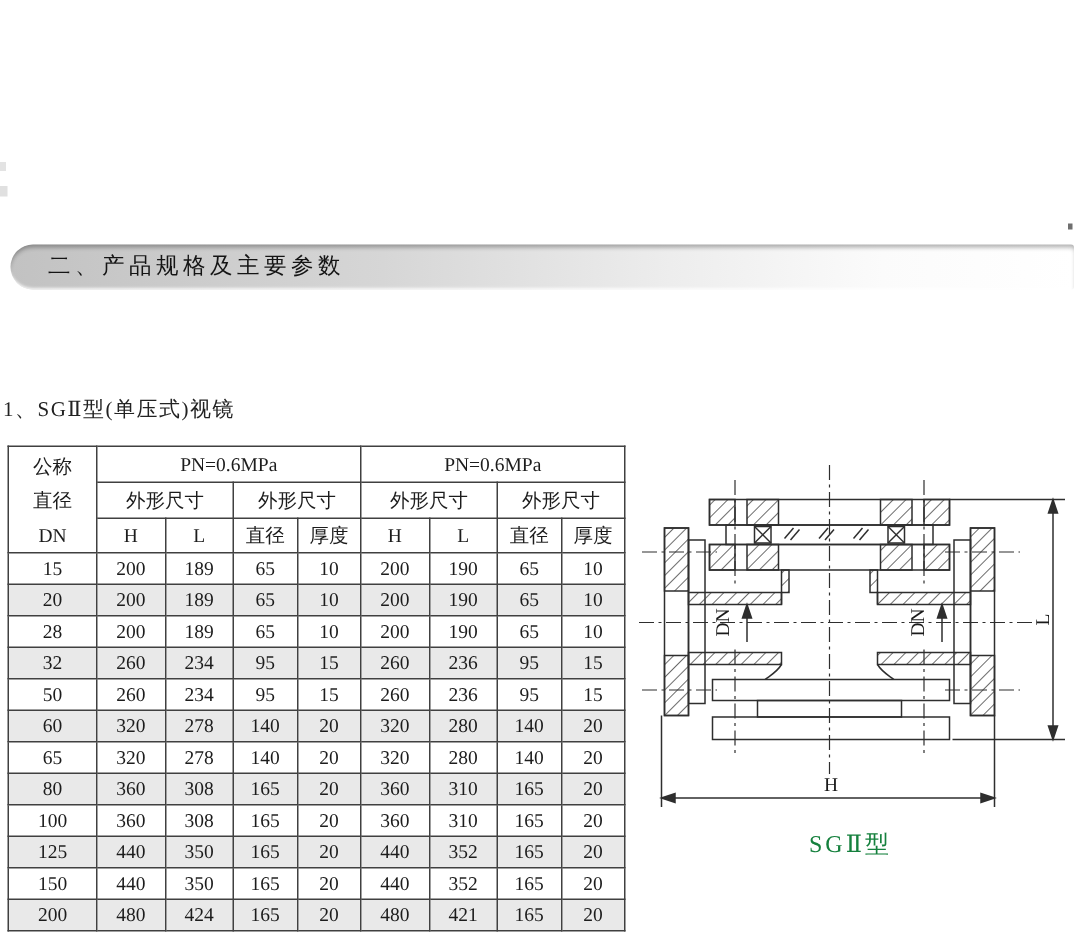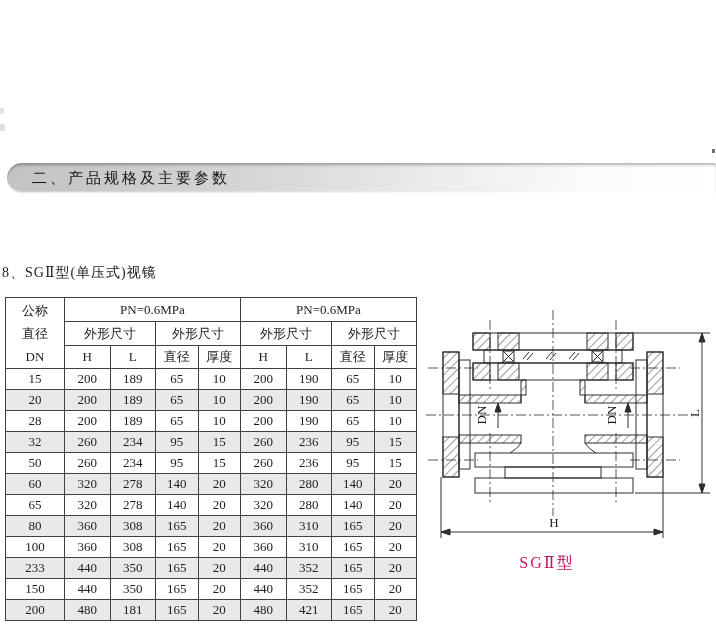--- a/index.html
+++ b/index.html
@@ -29,42 +29,42 @@
     padding:0;line-height:20px;overflow:hidden;white-space:nowrap;}
   table.spec tr.h1 td{height:23px;}
   table.spec tr.h2 td{height:23px;}
   table.spec tr.h3 td{height:22px;}
   table.spec tr.d td{height:20px;}
   table.spec tr.alt td{background:#e9e9e9;}
   td.dncell div{line-height:23px;}
 
   
   .drawing{position:absolute;left:418px;top:298px;z-index:2;}
-  .drawing-label{position:absolute;left:398px;top:553px;width:298px;text-align:center;
-    font-size:16px;letter-spacing:2px;color:#be185d;z-index:2;}
+  .drawing-label{position:absolute;left:418px;top:553px;width:298px;text-align:center;
+    font-size:16px;letter-spacing:2px;color:#15803d;z-index:2;}
 
   
   .smudge1{position:absolute;left:0;top:108px;width:4px;height:6px;background:#e3e3e3;}
   .smudge2{position:absolute;left:0;top:124px;width:5px;height:7px;background:#e0e0e0;}
   .dot-right{position:absolute;left:712px;top:149px;width:3px;height:4px;background:#6f6f6f;}
 </style>
 </head>
 <body>
 
 <div id="page">
 
   <div class="smudge1"></div>
   <div class="smudge2"></div>
   <div class="dot-right"></div>
 
   <div class="section-bar">
     <div class="bar-title">二、产品规格及主要参数</div>
   </div>
 
-  <div class="subtitle">8、SGⅡ型(单压式)视镜</div>
+  <div class="subtitle">1、SGⅡ型(单压式)视镜</div>
 
 
   <table class="spec">
     <colgroup>
       <col style="width:57px">
         <col style="width:44px">
         <col style="width:44px">
         <col style="width:41px">
         <col style="width:41px">
       <col style="width:44px">
@@ -192,21 +192,21 @@
           <td>360</td>
           <td>308</td>
           <td>165</td>
           <td>20</td>
           <td>360</td>
           <td>310</td>
           <td>165</td>
           <td>20</td>
       </tr>
       <tr class="d alt">
-        <td>233</td>
+        <td>125</td>
           <td>440</td>
           <td>350</td>
           <td>165</td>
           <td>20</td>
           <td>440</td>
           <td>352</td>
           <td>165</td>
           <td>20</td>
       </tr>
       <tr class="d">
@@ -216,21 +216,21 @@
           <td>165</td>
           <td>20</td>
           <td>440</td>
           <td>352</td>
           <td>165</td>
           <td>20</td>
       </tr>
       <tr class="d alt">
         <td>200</td>
           <td>480</td>
-          <td>181</td>
+          <td>424</td>
           <td>165</td>
           <td>20</td>
           <td>480</td>
           <td>421</td>
           <td>165</td>
           <td>20</td>
       </tr>
     </tbody>
   </table>
 

